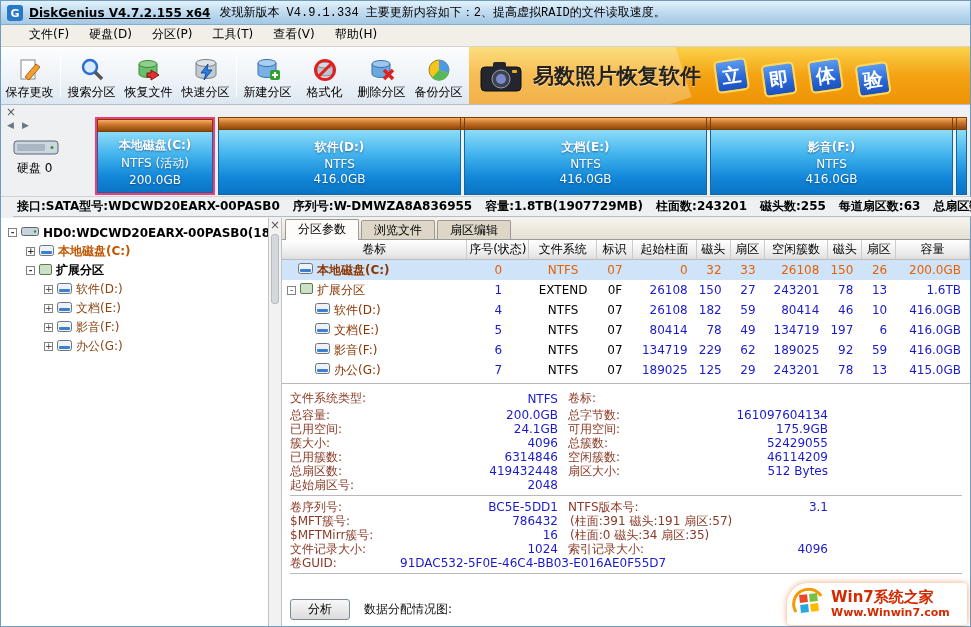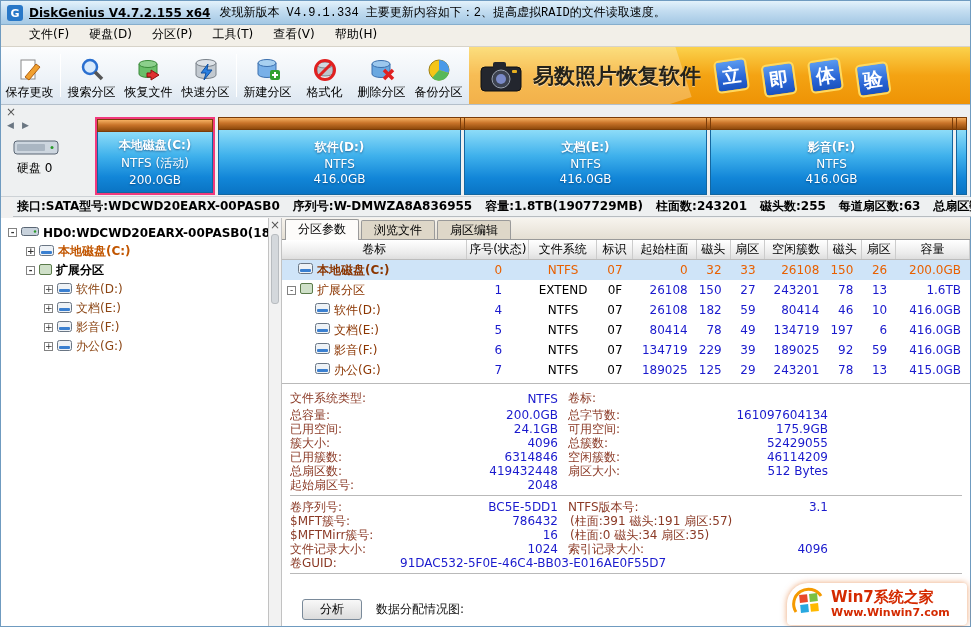--- a/index.html
+++ b/index.html
@@ -102,21 +102,21 @@
   #details{padding:1px 8px 0 8px;}
   .fsrow,.prow{display:grid;grid-template-columns:110px 158px 122px 148px 1fr;align-items:center;}
   .fsrow{height:19px;}
   .prow{height:14px;line-height:14px;}
   .lbl{color:#8b3a26;white-space:nowrap;}
   .lbl2{padding-left:10px;}
   .val{color:#1a1acd;text-align:right;white-space:nowrap;}
   .note{color:#8b3a26;padding-left:12px;white-space:nowrap;grid-column:3/6;text-align:left;}
   .valL{color:#1a1acd;grid-column:2/6;text-align:left;white-space:nowrap;}
 
-  #bottombar{position:absolute;left:12px;right:0;bottom:0;height:33px;background:#fff;display:flex;align-items:center;padding-left:8px;gap:14px;}
+  #bottombar{position:absolute;left:0;right:0;bottom:0;height:33px;background:#fff;display:flex;align-items:center;padding-left:8px;gap:14px;}
   #analyzebtn{width:60px;height:21px;font-size:12px;font-family:inherit;background:linear-gradient(180deg,#f8f8f8,#dcdcdc);border:1px solid #7a8a9a;border-radius:3px;cursor:pointer;}
   .maplabel{color:#111;}
 
   
   #watermark{position:absolute;right:3px;bottom:1px;width:180px;height:42px;background:#fff;border-radius:21px 4px 4px 4px;
     box-shadow:0 0 6px rgba(220,90,0,.55);display:flex;align-items:center;gap:4px;padding:2px 6px 2px 4px;z-index:5;}
   .wmtitle{color:#d42a00;font-weight:bold;font-size:15px;line-height:17px;white-space:nowrap;}
   .wmurl{color:#d42a00;font-weight:bold;font-size:11px;line-height:13px;white-space:nowrap;}
 </style>
 </head>
@@ -482,21 +482,21 @@
                 <rect x="0.5" y="0.5" width="14" height="10" rx="2" fill="#eef2f6" stroke="#6a7684"></rect>
                 <rect x="2" y="6" width="11" height="3" rx="1" fill="#3a7fd0"></rect>
               </svg></span>
           <span class="nm">影音(F:)</span>
         </div>
         <div class="td w1 ctr bl">6</div>
         <div class="td w2 ctr fsv">NTFS</div>
         <div class="td w3 ctr fsv">07</div>
         <div class="td w4 rt bl">134719</div>
         <div class="td w5 rt bl">229</div>
-        <div class="td w6 rt bl">39</div>
+        <div class="td w6 rt bl">62</div>
         <div class="td w7 rt bl">189025</div>
         <div class="td w8 rt bl">92</div>
         <div class="td w9 rt bl">59</div>
         <div class="td w10 rt bl">416.0GB</div>
       </div>
       <div class="trow">
         <div class="td w0 namecell ind2">
           <span><svg width="15" height="11" viewBox="0 0 15 11">
                 <rect x="0.5" y="0.5" width="14" height="10" rx="2" fill="#eef2f6" stroke="#6a7684"></rect>
                 <rect x="2" y="6" width="11" height="3" rx="1" fill="#3a7fd0"></rect>

